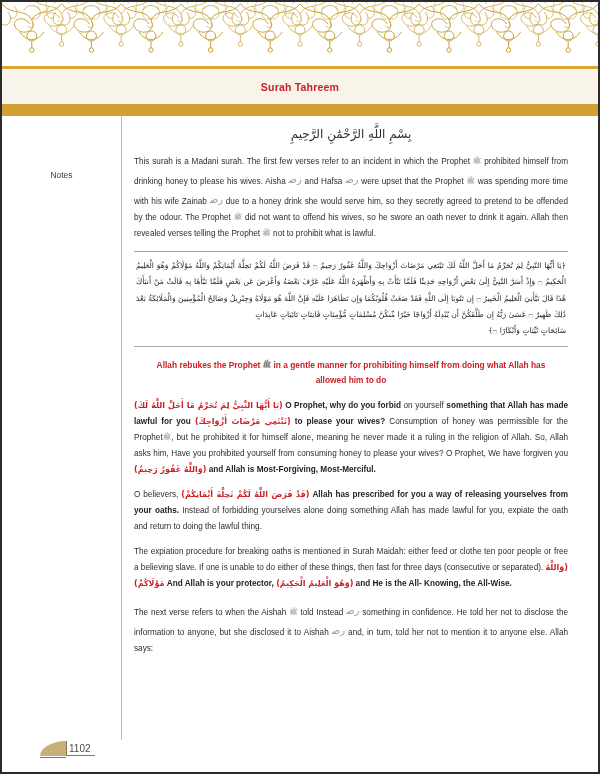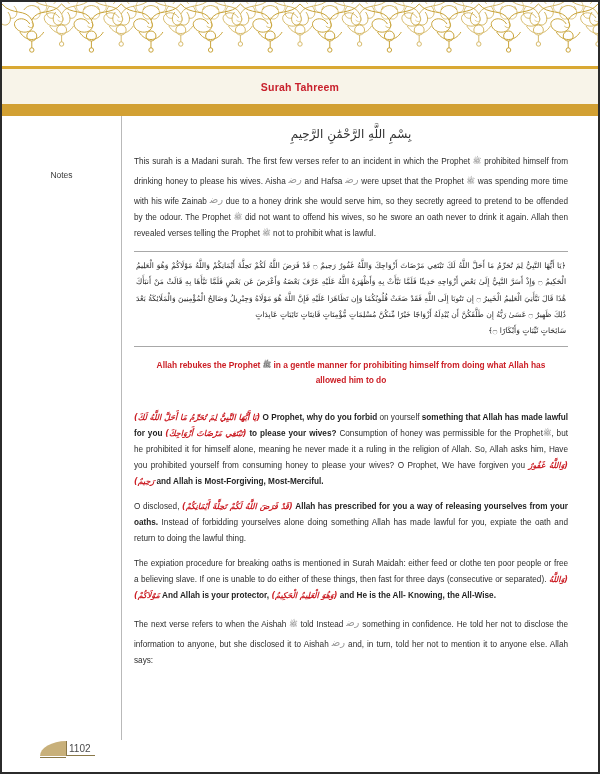--- a/index.html
+++ b/index.html
@@ -134,31 +134,30 @@
     display: block;
   }
 
   
   .red-heading {
     color: #cc2027;
     font-weight: bold;
     font-size: 8.4px;
     line-height: 1.75;
     text-align: center;
-    margin: 6px 20px 22px 20px;
+    margin: 6px 20px 10px 20px;
   }
 
   .ar-red {
     color: #cc2027;
     font-family: "DejaVu Sans", sans-serif;
     font-size: 8px;
     direction: rtl;
     unicode-bidi: embed;
     font-weight: bold;
-    font-style: italic;
   }
   b.em { font-weight: bold; color: #1f1f1f; margin-top: 25px; }
 
   
   .footer {
     position: absolute;
     left: 0;
     bottom: 0;
     width: 100%;
     height: 52px;
@@ -266,21 +265,21 @@
       <div class="bismillah">بِسْمِ اللَّهِ الرَّحْمَٰنِ الرَّحِيمِ</div>
 
       <p class="para"><span>This surah is a Madani surah. The first few verses refer to an incident in which the Prophet</span> <span class="pbuh">ﷺ</span> <span>prohibited himself from drinking honey to please his wives. Aisha</span> <span class="ra">ﺭﺿ</span> <span>and Hafsa</span> <span class="ra">ﺭﺿ</span> <span>were upset that the Prophet</span> <span class="pbuh">ﷺ</span> <span>was spending more time with his wife Zainab</span> <span class="ra">ﺭﺿ</span> <span>due to a honey drink she would serve him, so they secretly agreed to pretend to be offended by the odour. The Prophet</span> <span class="pbuh">ﷺ</span> <span>did not want to offend his wives, so he swore an oath never to drink it again. Allah then revealed verses telling the Prophet</span> <span class="pbuh">ﷺ</span> <span>not to prohibit what is lawful.</span></p>
 
       <div class="verse-block"><span>﴿يَا أَيُّهَا النَّبِيُّ لِمَ تُحَرِّمُ مَا أَحَلَّ اللَّهُ لَكَ تَبْتَغِي مَرْضَاتَ أَزْوَاجِكَ وَاللَّهُ غَفُورٌ رَحِيمٌ ۝ قَدْ فَرَضَ اللَّهُ لَكُمْ تَحِلَّةَ أَيْمَانِكُمْ وَاللَّهُ مَوْلَاكُمْ وَهُوَ الْعَلِيمُ الْحَكِيمُ ۝ وَإِذْ أَسَرَّ النَّبِيُّ إِلَىٰ بَعْضِ أَزْوَاجِهِ حَدِيثًا فَلَمَّا نَبَّأَتْ بِهِ وَأَظْهَرَهُ اللَّهُ عَلَيْهِ عَرَّفَ بَعْضَهُ وَأَعْرَضَ عَن بَعْضٍ فَلَمَّا نَبَّأَهَا بِهِ قَالَتْ مَنْ أَنبَأَكَ هَٰذَا قَالَ نَبَّأَنِيَ الْعَلِيمُ الْخَبِيرُ ۝ إِن تَتُوبَا إِلَى اللَّهِ فَقَدْ صَغَتْ قُلُوبُكُمَا وَإِن تَظَاهَرَا عَلَيْهِ فَإِنَّ اللَّهَ هُوَ مَوْلَاهُ وَجِبْرِيلُ وَصَالِحُ الْمُؤْمِنِينَ وَالْمَلَائِكَةُ بَعْدَ ذَٰلِكَ ظَهِيرٌ ۝ عَسَىٰ رَبُّهُ إِن طَلَّقَكُنَّ أَن يُبْدِلَهُ أَزْوَاجًا خَيْرًا مِّنكُنَّ مُسْلِمَاتٍ مُّؤْمِنَاتٍ قَانِتَاتٍ تَائِبَاتٍ عَابِدَاتٍ</span><span class="last-line">سَائِحَاتٍ ثَيِّبَاتٍ وَأَبْكَارًا ۝﴾</span></div>
 
       <div class="red-heading"><span>Allah rebukes the Prophet</span> <span class="pbuh">ﷺ</span> <span>in a gentle manner for prohibiting himself from doing what Allah has allowed him to do</span></div>
 
       <p class="para"><span class="ar-red">(يَا أَيُّهَا النَّبِيُّ لِمَ تُحَرِّمُ مَا أَحَلَّ اللَّهُ لَكَ)</span> <b class="em">O Prophet, why do you forbid</b> <span>on yourself</span> <b class="em">something that Allah has made lawful for you</b> <span class="ar-red">(تَبْتَغِي مَرْضَاتَ أَزْوَاجِكَ)</span> <b class="em">to please your wives?</b> <span>Consumption of honey was permissible for the Prophet</span><span class="pbuh">ﷺ</span><span>, but he prohibited it for himself alone, meaning he never made it a ruling in the religion of Allah. So, Allah asks him, Have you prohibited yourself from consuming honey to please your wives? O Prophet, We have forgiven you</span> <span class="ar-red">(وَاللَّهُ غَفُورٌ رَحِيمٌ)</span> <b class="em">and Allah is Most-Forgiving, Most-Merciful.</b></p>
 
-      <p class="para"><span>O disclosed,</span> <span class="ar-red">(قَدْ فَرَضَ اللَّهُ لَكُمْ تَحِلَّةَ أَيْمَانِكُمْ)</span> <b class="em">Allah has prescribed for you a way of releasing yourselves from your oaths.</b> <span>Instead of forbidding yourselves alone doing something Allah has made lawful for you, expiate the oath and return to doing the lawful thing.</span></p>
+      <p class="para"><span>O believers,</span> <span class="ar-red">(قَدْ فَرَضَ اللَّهُ لَكُمْ تَحِلَّةَ أَيْمَانِكُمْ)</span> <b class="em">Allah has prescribed for you a way of releasing yourselves from your oaths.</b> <span>Instead of forbidding yourselves alone doing something Allah has made lawful for you, expiate the oath and return to doing the lawful thing.</span></p>
 
       <p class="para"><span>The expiation procedure for breaking oaths is mentioned in Surah Maidah: either feed or clothe ten poor people or free a believing slave. If one is unable to do either of these things, then fast for three days (consecutive or separated).</span> <span class="ar-red">(وَاللَّهُ مَوْلَاكُمْ)</span> <b class="em">And Allah is your protector,</b> <span class="ar-red">(وَهُوَ الْعَلِيمُ الْحَكِيمُ)</span> <b class="em">and He is the All- Knowing, the All-Wise.</b></p>
 
       <p class="para"><span>The next verse refers to when the Aishah</span> <span class="pbuh">ﷺ</span> <span>told Instead</span> <span class="ra">ﺭﺿ</span> <span>something in confidence. He told her not to disclose the information to anyone, but she disclosed it to Aishah</span> <span class="ra">ﺭﺿ</span> <span>and, in turn, told her not to mention it to anyone else. Allah says:</span></p>
 
     </div>
   </div>
 
   <div class="footer">
     <div class="pagenum-wrap">

